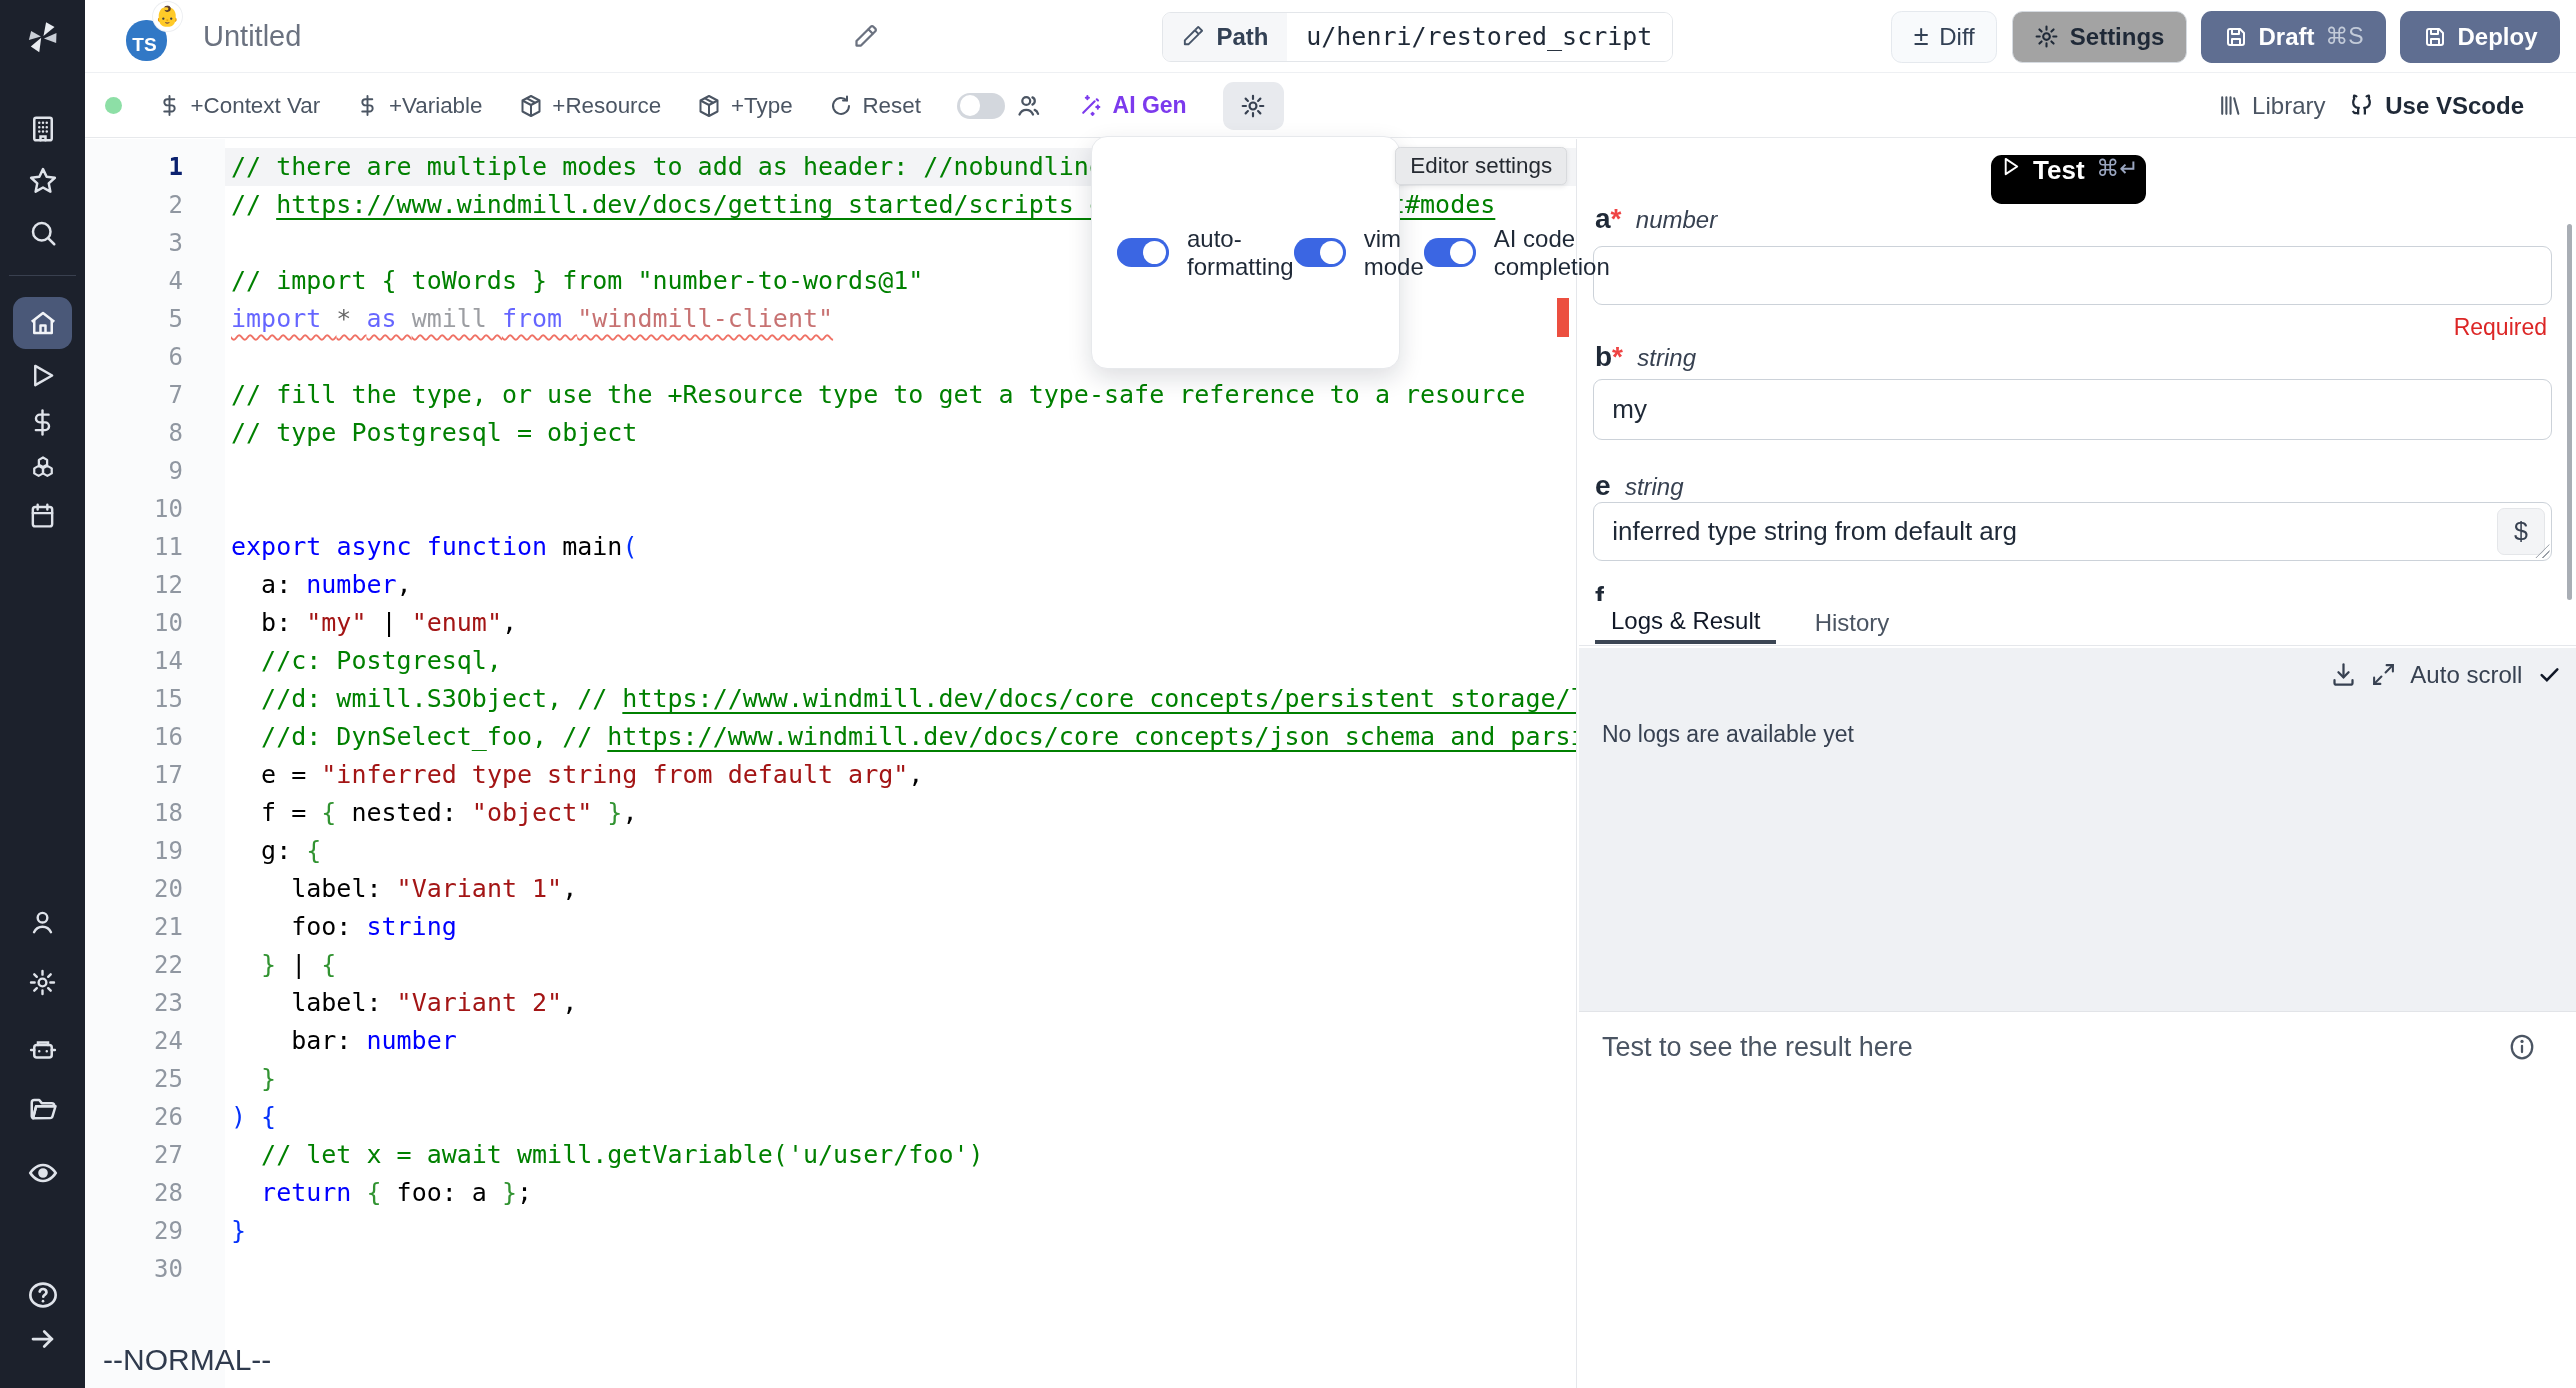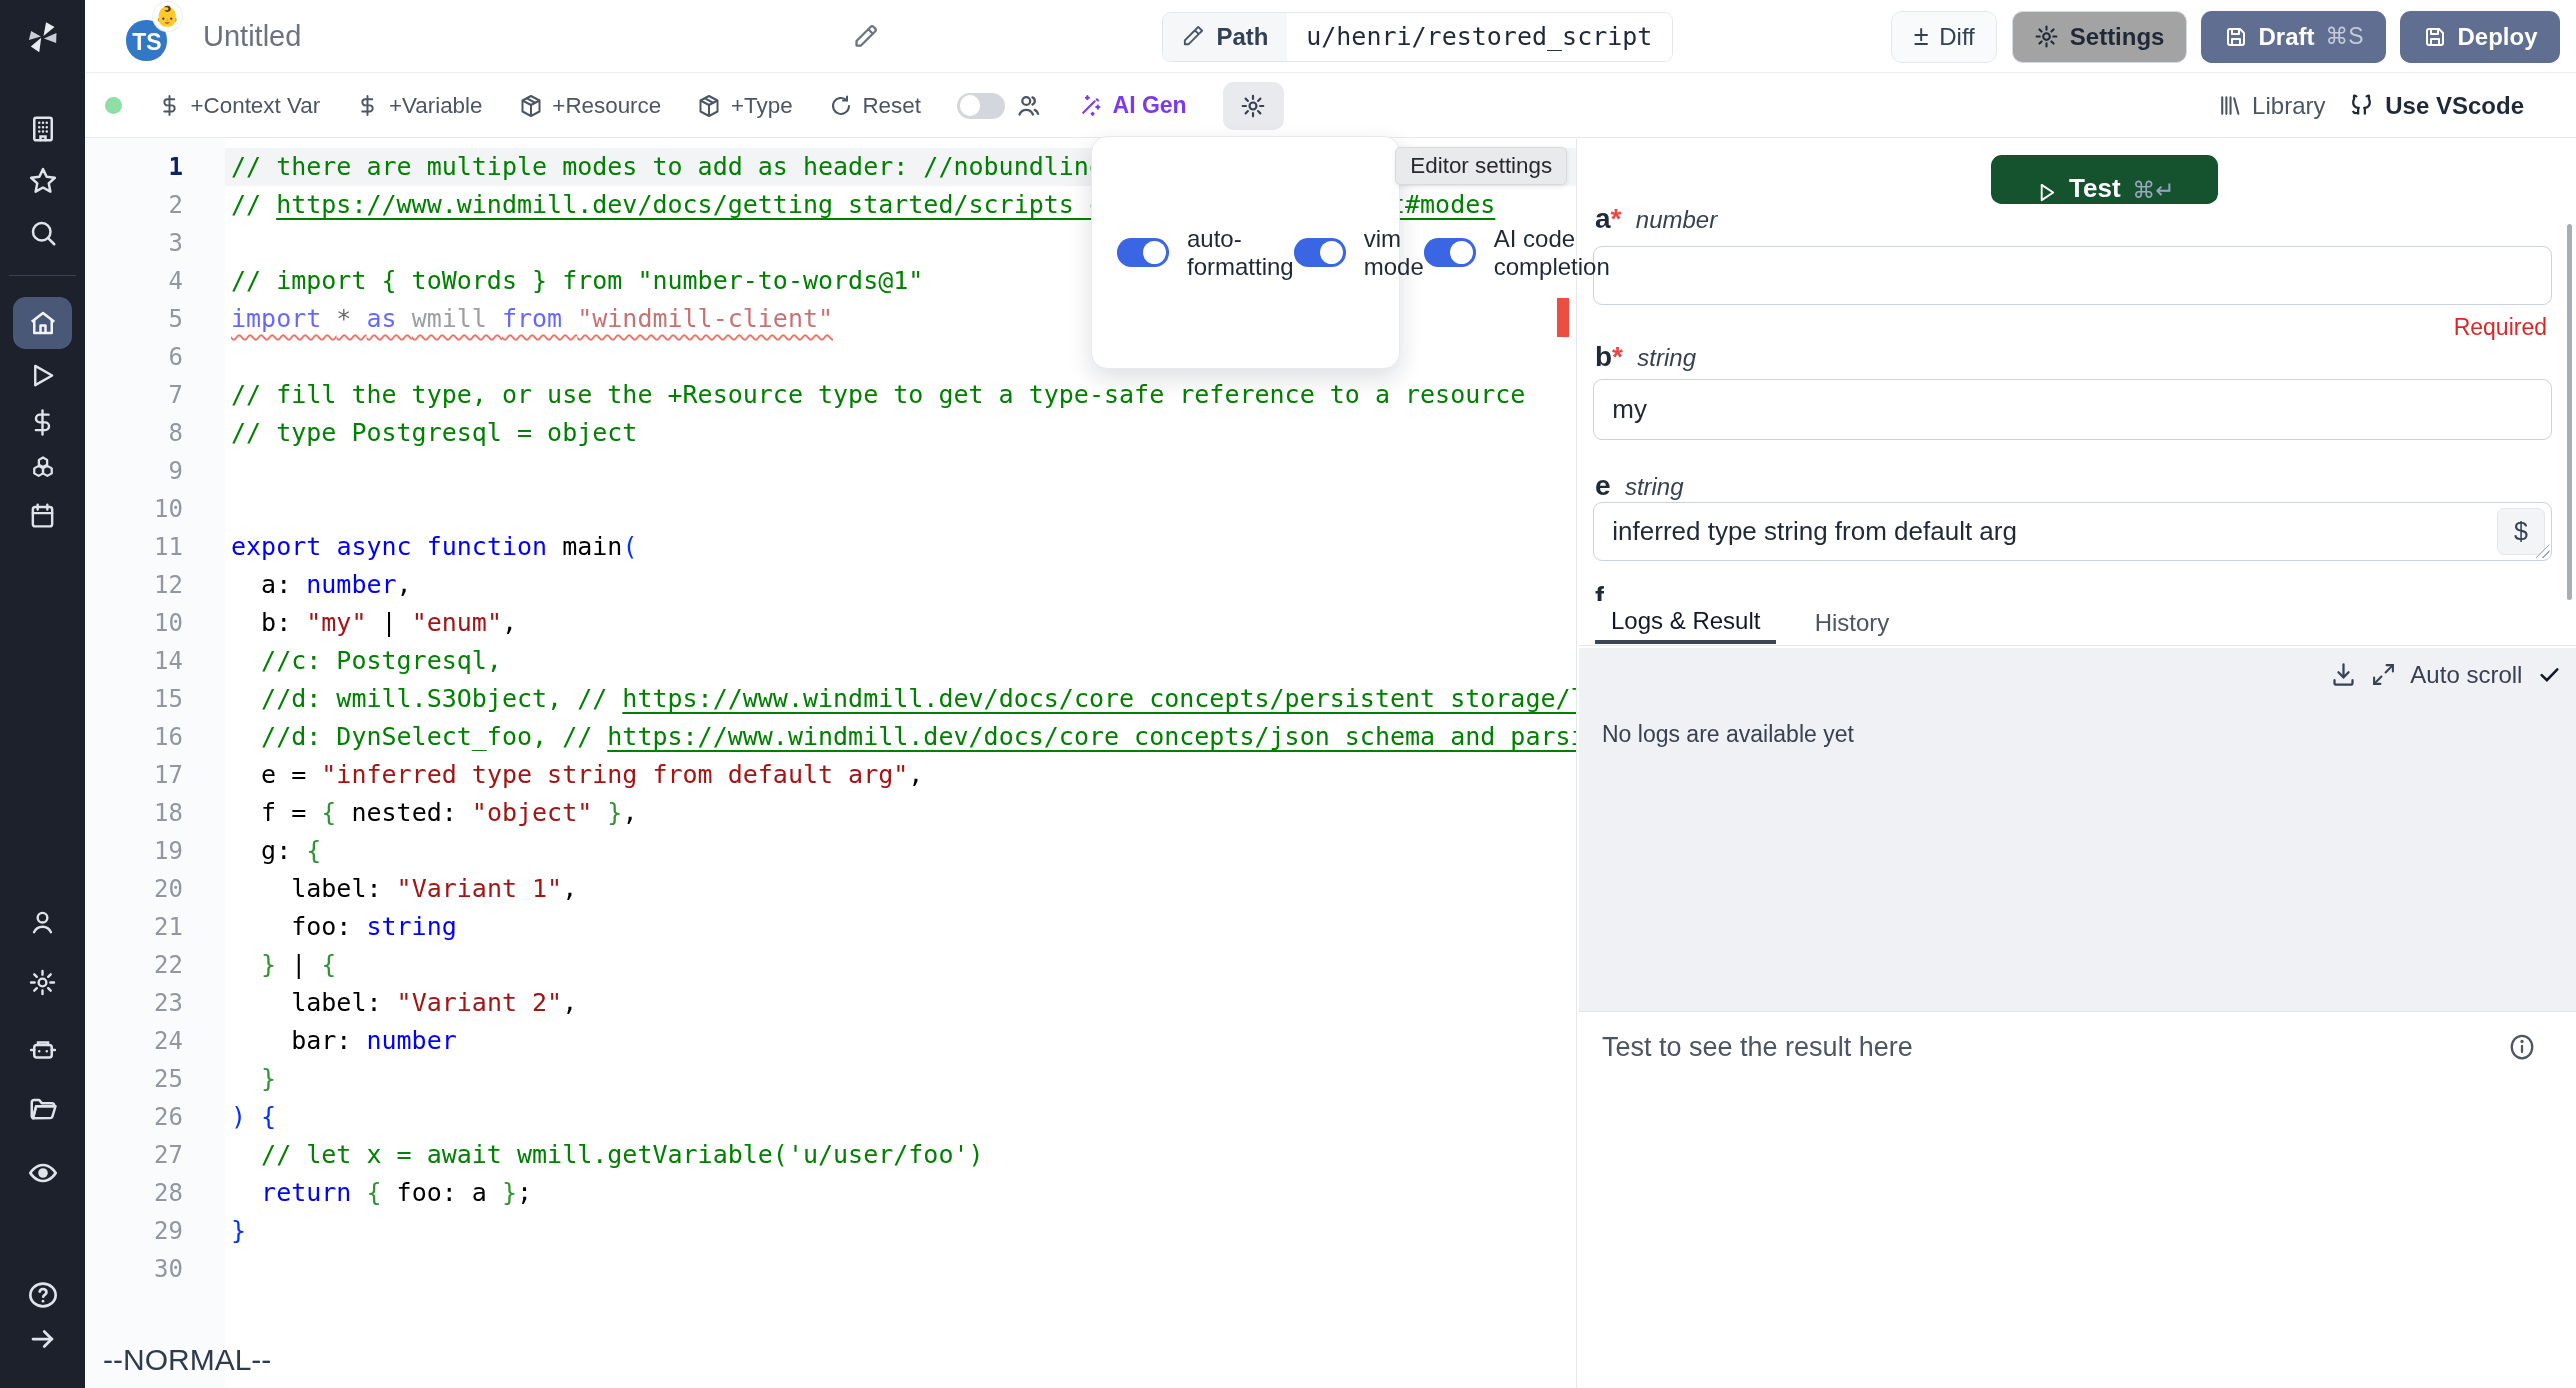--- a/index.html
+++ b/index.html
@@ -10,21 +10,21 @@
   
   #rail { position:absolute; left:0; top:0; width:85px; height:1388px; background:#1c212c; z-index:40; }
   .rail-item { position:absolute; left:0; width:85px; display:flex; justify-content:center; align-items:center; }
   .rail-active { position:absolute; left:12.5px; width:59px; height:52px; background:#4a5878; border-radius:12.5px; }
   .rail-divider { position:absolute; left:9px; width:67px; height:0.9px; background:#39404f; }
 
   
   #header { position:absolute; left:85px; top:0; width:2491px; height:73px; background:#fff;
             border-bottom:0.9px solid #eef0f3; z-index:30; }
   #ts-badge { position:absolute; left:41px; top:19.7px; width:41px; height:41px; background:#3178c6;
-              border-radius:20px; color:#fff; font-weight:bold; font-size:23px;
+              border-radius:20px; color:#fff; font-weight:bold; font-size:19px;
               display:flex; align-items:flex-end; justify-content:flex-start; padding:0 0 4.5px 6.3px; }
   #ts-emoji { position:absolute; left:68px; top:1.8px; width:29px; height:29px; background:#fff;
               border-radius:50%; font-size:19.7px; line-height:29px; text-align:center;
               box-shadow:0 0 0 0.9px #eceef1; }
   #script-title { position:absolute; left:118px; top:0; height:73px; display:flex; align-items:center;
                   font-size:29px; color:#6b7280; font-weight:500; }
   #rename-pencil { position:absolute; left:767px; top:23px; color:#6b7280; }
   #path-group { position:absolute; left:1077px; top:11.6px; height:50px; display:flex; align-items:stretch;
                 border:0.9px solid #e3e6ea; border-radius:9px; overflow:hidden; }
   #path-left { display:flex; align-items:center; gap:12.5px; background:#f6f7f9; padding:0 18px;
@@ -84,22 +84,22 @@
   .menu-row { display:flex; align-items:center; gap:18px; }
   .toggle-on { width:52px; height:29px; background:#3b66e3; border-radius:14.3px; position:relative; flex:none; }
   .toggle-on .knob { position:absolute; right:2.7px; top:2.7px; width:23px; height:23px; background:#fff; border-radius:50%; }
   .menu-label { font-size:24px; color:#1f2937; font-weight:500; }
   #editor-tooltip { position:absolute; left:1395px; top:147px; height:38px; background:#e9eaec;
                     border:0.9px solid #d8dadd; border-radius:5.4px; display:flex; align-items:center;
                     padding:0 14.3px; font-size:22.4px; color:#252a31; z-index:50; box-shadow:0 1.8px 5.4px rgba(0,0,0,.08); }
 
   
   #rpanel { position:absolute; left:1579px; top:139px; width:997px; height:1250px; background:#fff; }
-  #test-btn { position:absolute; left:412px; top:16px; width:227px; height:49px; background:#14532d;
-              border-radius:10.7px; display:flex; align-items:flex-end; justify-content:center; gap:11.6px;
+  #test-btn { position:absolute; left:412px; top:16px; width:155px; height:49px; background:#000000;
+              border-radius:10.7px; display:flex; align-items:flex-start; justify-content:center; gap:11.6px;
               color:#fff; cursor:pointer; }
   #test-btn .tlabel { font-size:26px; font-weight:700; }
   #test-btn .tkbd { font-size:23px; color:#9aa6c0; }
   .f-label { position:absolute; left:16px; display:flex; align-items:baseline; gap:14.3px; }
   .f-name { font-size:28px; font-weight:700; color:#1f2937; }
   .f-req { color:#ef4444; }
   .f-type { font-size:24px; font-style:italic; color:#374151; }
   .f-input { position:absolute; left:14.3px; width:959px; border:0.9px solid #ccd2d9; border-radius:9px;
              background:#fff; font-size:26px; color:#1f2937; display:flex; align-items:center; padding:0 18px; }
   .f-error { position:absolute; right:29px; font-size:23px; color:#dc2626; }

